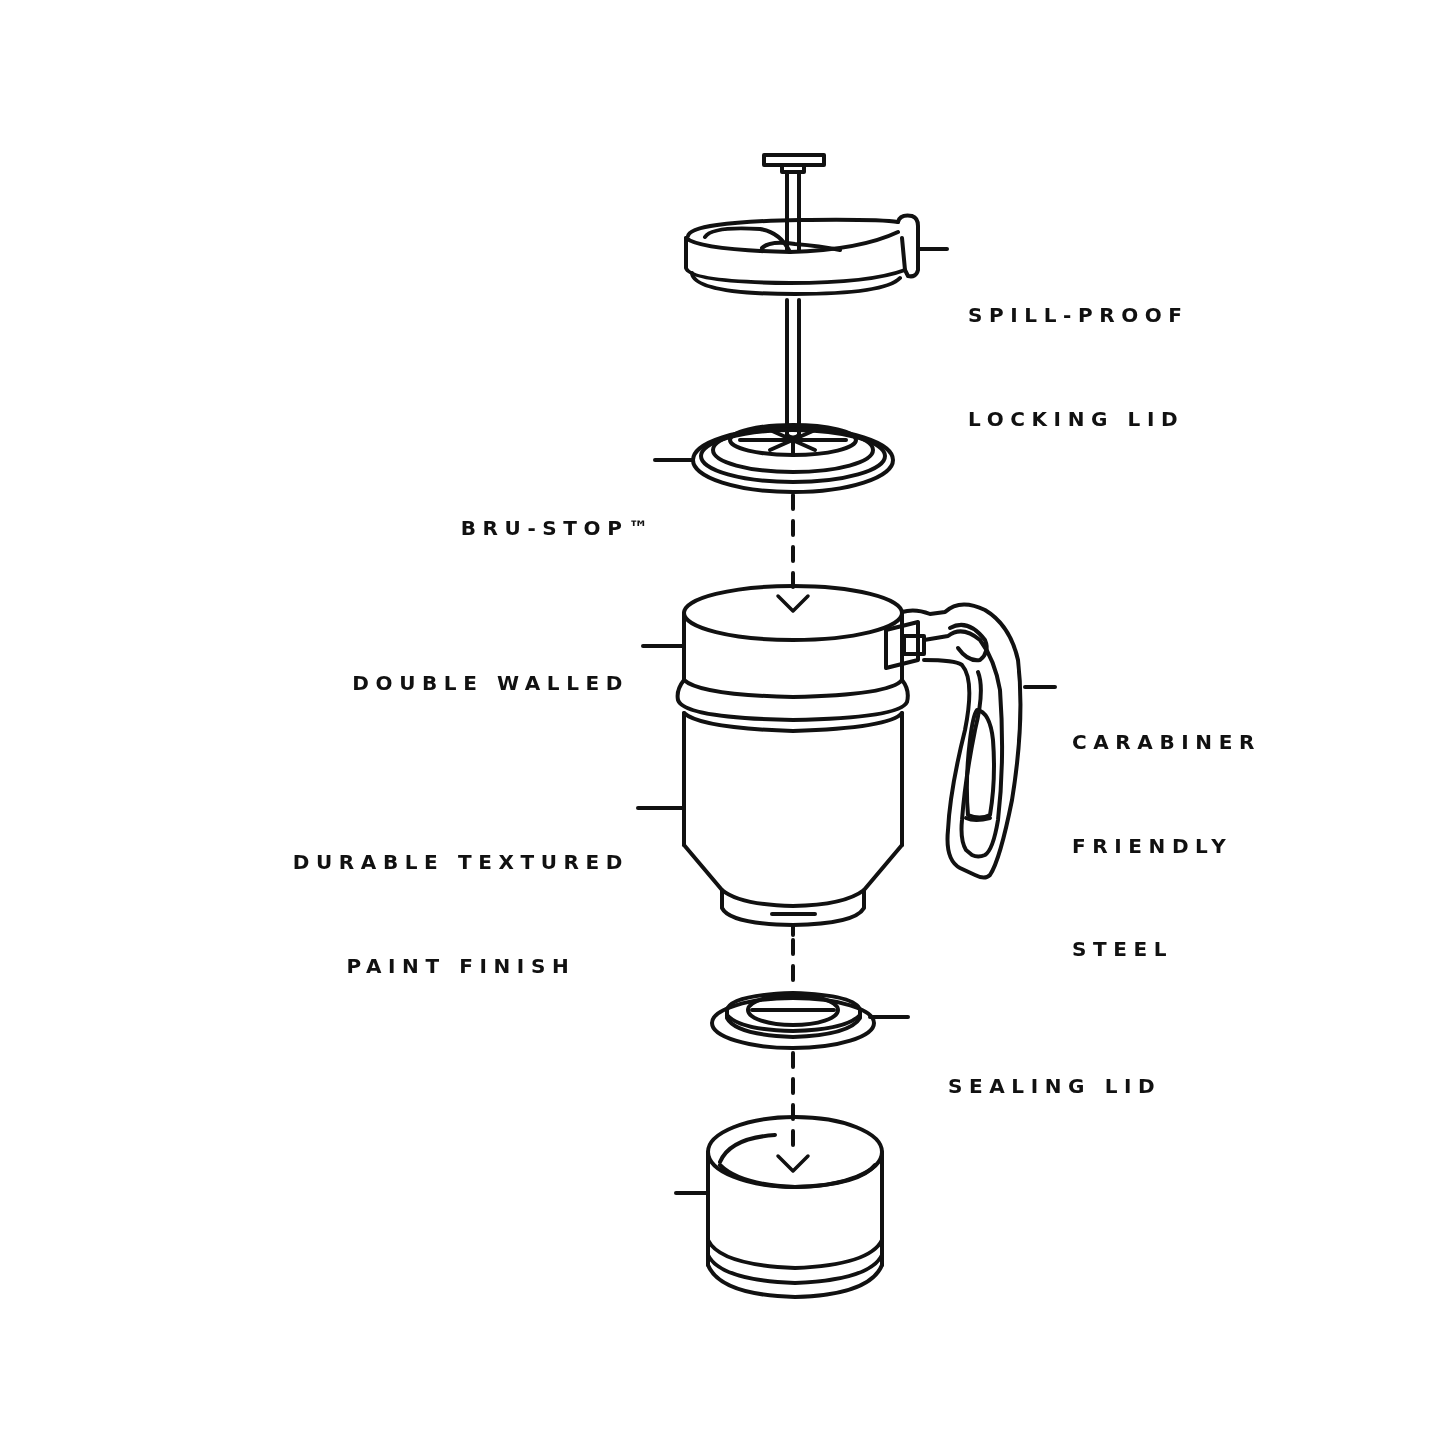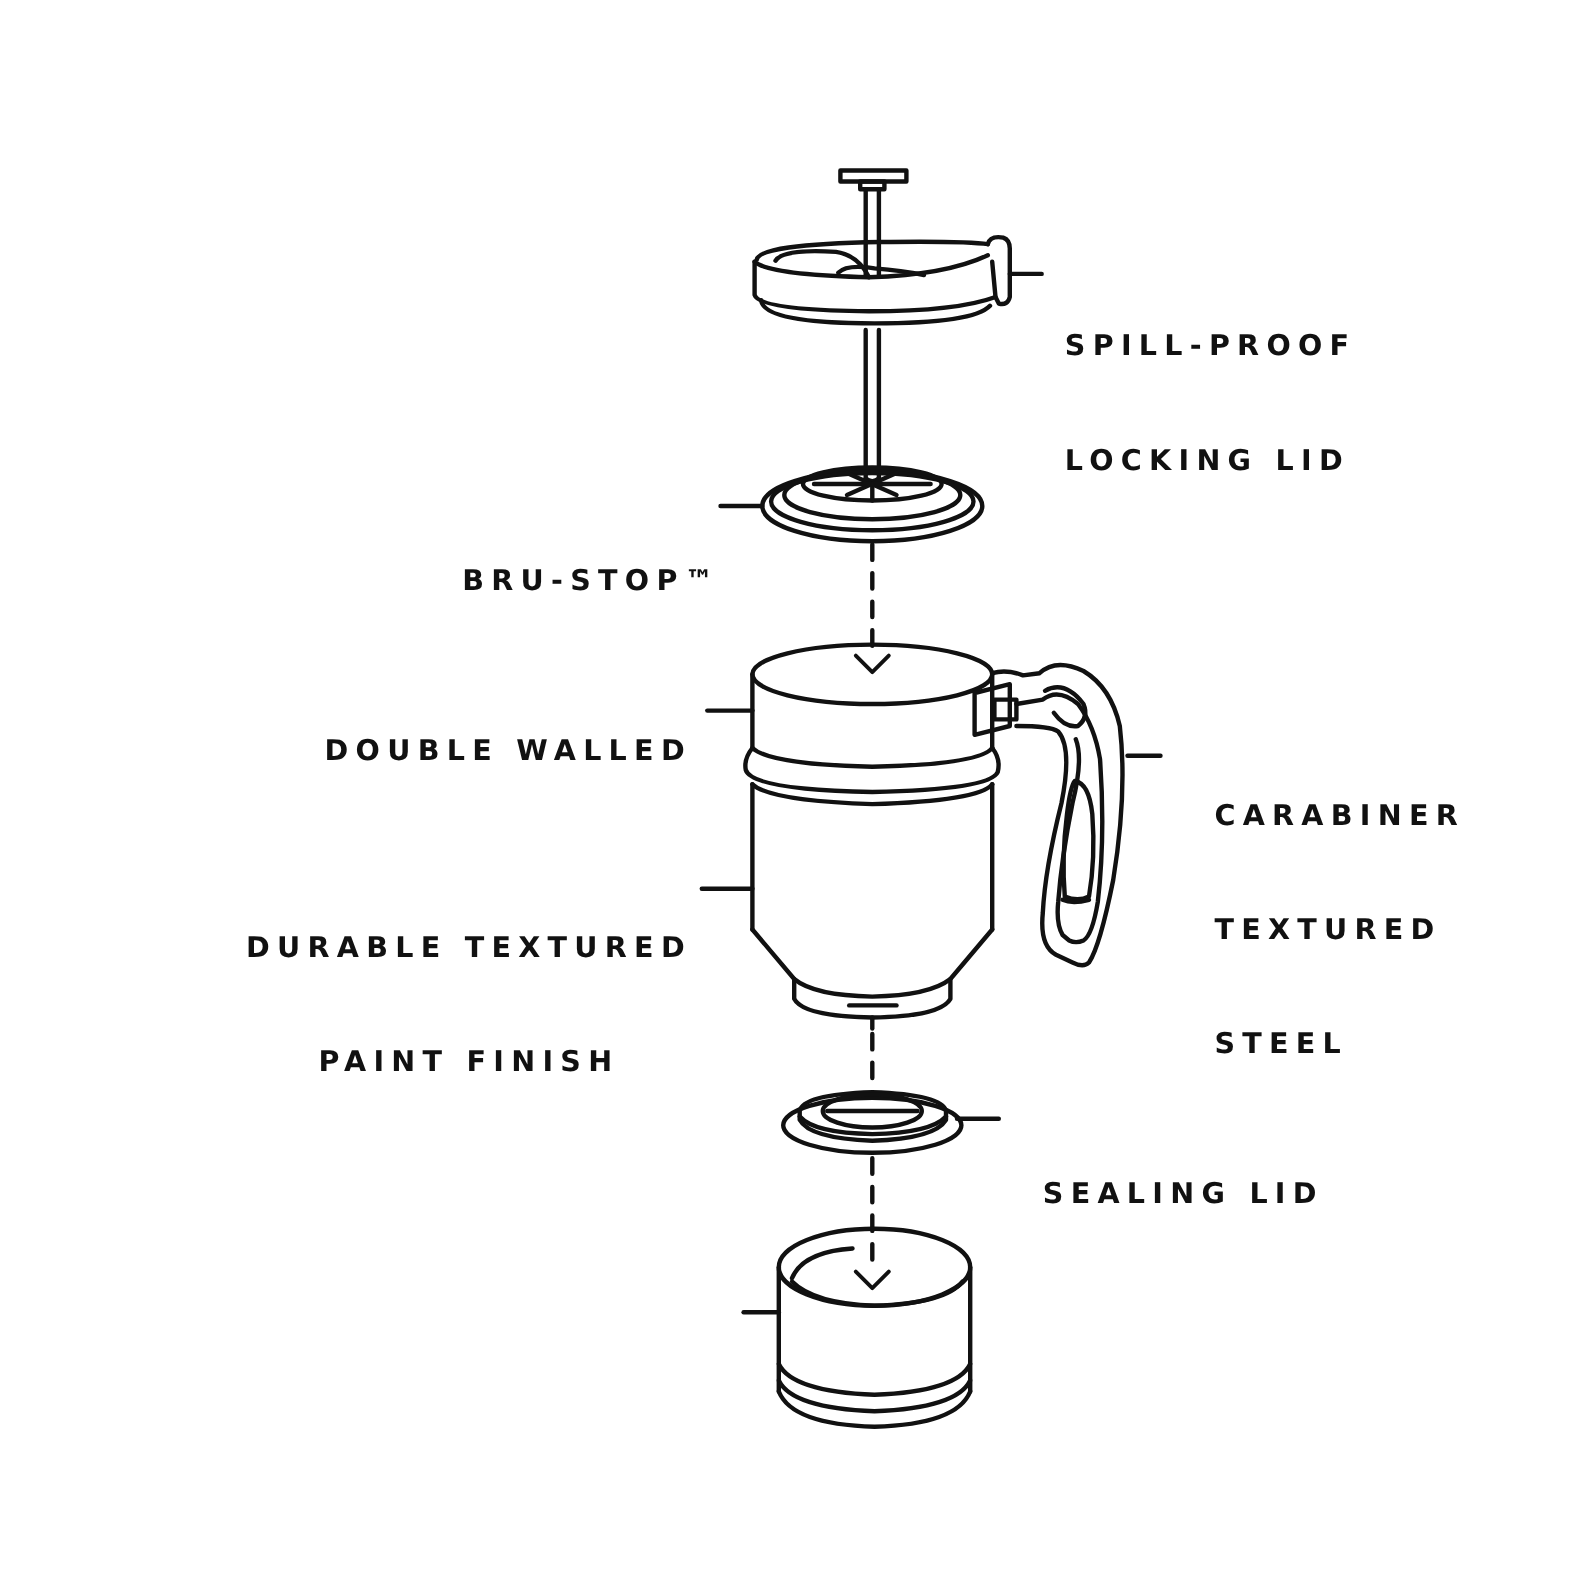--- a/index.html
+++ b/index.html
@@ -2,21 +2,21 @@
 <html><head>
 <meta charset="utf-8">
 <style>
   html, body { margin: 0; padding: 0; background: #ffffff; }
   body { width: 1445px; height: 1446px; position: relative; overflow: hidden; }
   .canvas { position: absolute; left: 0; top: 0; width: 1445px; height: 1446px; }
   .label {
     position: absolute;
     font-family: "DejaVu Sans", sans-serif;
     font-weight: bold;
-    font-size: 26px;
+    font-size: 20px;
     letter-spacing: 6.6px;
     line-height: 34.5px;
     color: #111111;
     white-space: pre;
   }
   .label .line { display: block; }
   .right-align { text-align: center; }
   .left-align { text-align: left; }
   svg { position: absolute; left: 0; top: 0; }
 </style>
@@ -134,23 +134,23 @@
 
   <div class="label right-align" style="right:816px; top:597px;">
     <span class="line">DOUBLE WALLED</span>
   </div>
 
   <div class="label right-align" style="right:816px; top:776px;">
     <span class="line">DURABLE TEXTURED</span>
     <span class="line">PAINT FINISH</span>
   </div>
 
-  <div class="label left-align" style="left:1072px; top:656px;margin-left:32px;">
+  <div class="label left-align" style="left:1072px; top:656px;">
     <span class="line">CARABINER</span>
-    <span class="line">TEXTURED</span>
+    <span class="line">FRIENDLY</span>
     <span class="line">STEEL</span>
   </div>
 
   <div class="label left-align" style="left:948px; top:1000px;">
     <span class="line">SEALING LID</span>
   </div>
 
   <div class="label right-align" style="right:786px; top:1162px;">
   </div>
 

